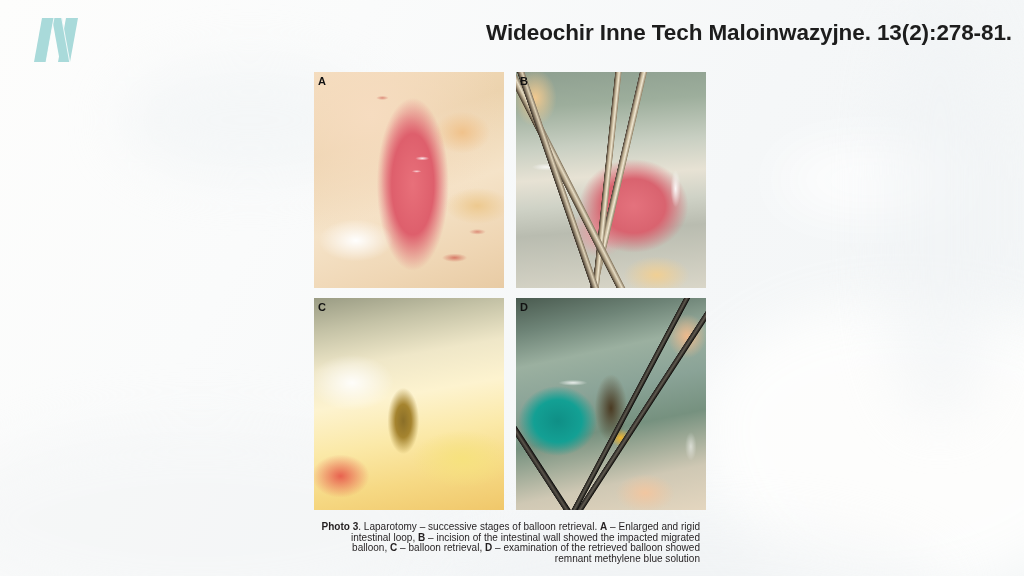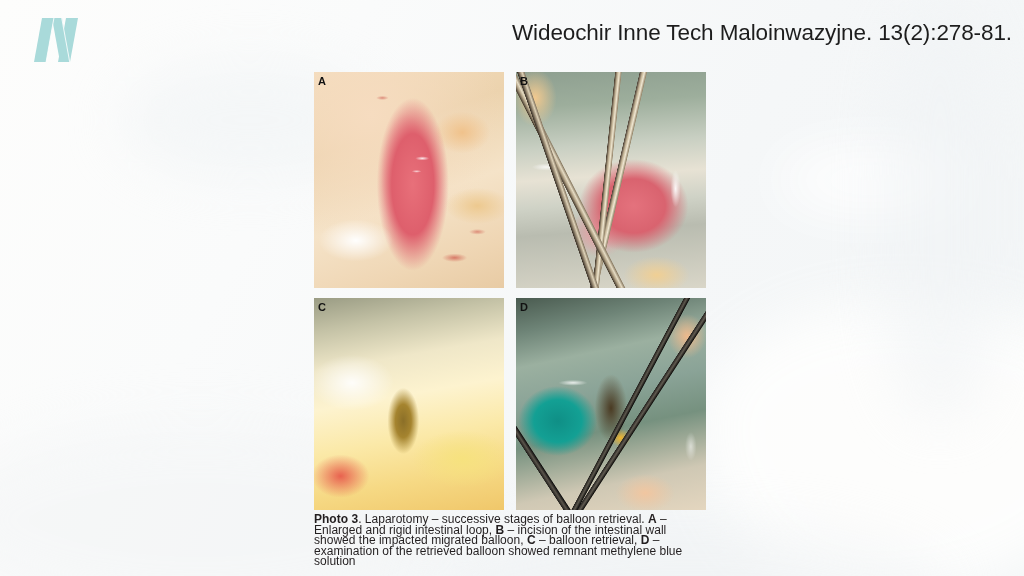--- a/index.html
+++ b/index.html
@@ -39,20 +39,21 @@
   .blob-d { left: 120px;  top:  60px; width: 260px; height: 120px; background: #eef2f4; opacity: .5; }
   .blob-e { left: -60px;  top: 420px; width: 520px; height: 200px; background: #f2f4f5; opacity: .5; }
   .blob-f { left: 430px;  top: 520px; width: 520px; height: 140px; background: #eef1f3; opacity: .45; }
 
   
   #header-bar {
     position: absolute;
     left: 0; top: 0;
     width: 1024px;
     height: 72px;
+    font-weight: bold;
   }
   #journal-logo {
     position: absolute;
     left: 28px;
     top: 14px;
     width: 62px;
     height: 52px;
   }
   #journal-logo svg { display: block; }
 
@@ -182,26 +183,26 @@
     background:
       linear-gradient(118deg, rgba(0,0,0,0) 55.4%, #23201c 55.6%, #5d584e 56.5%, #100f0d 57.4%, rgba(0,0,0,0) 57.7%),
       linear-gradient(123deg, rgba(0,0,0,0) 60.4%, #262320 60.6%, #615b51 61.5%, #14120f 62.4%, rgba(0,0,0,0) 62.7%),
       linear-gradient(57deg, rgba(0,0,0,0) 14.4%, #22201d 14.6%, #5a544b 15.6%, #121110 16.6%, rgba(0,0,0,0) 16.9%),
       radial-gradient(ellipse 20px 4px at 30% 40%, rgba(255,255,255,.8), rgba(255,255,255,0) 72%),
       radial-gradient(ellipse 8px 20px at 92% 70%, rgba(255,255,255,.55), rgba(255,255,255,0) 72%);
   }
 
   
   #figure-caption {
-    margin-top: 4px;
+    margin-top: 12px;
     width: 386px;
-    font-size: 12px;
+    font-size: 10px;
     line-height: 10.6px;
     color: #231f20;
-    text-align: left;
+    text-align: right;
     font-family: "Liberation Sans", sans-serif;
     letter-spacing: 0.02px;
   }
   #figure-caption b { font-weight: bold; }
 </style>
 </head>
 <body>
 
 <div id="page">
 

